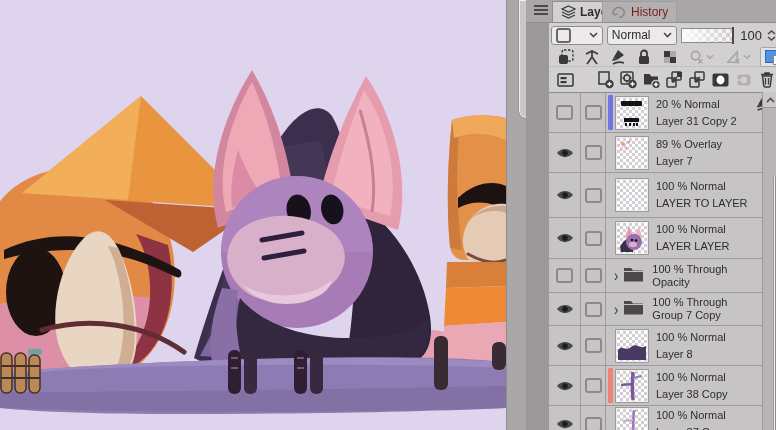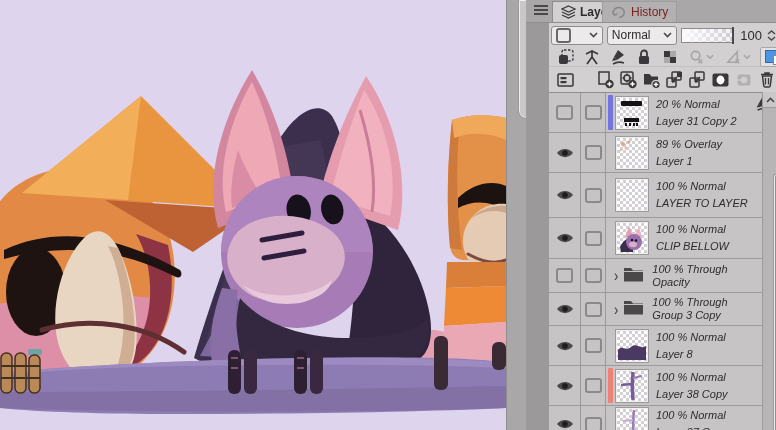--- a/index.html
+++ b/index.html
@@ -49,21 +49,21 @@
   
   #list{position:absolute;left:0;top:92px;width:227px;height:338px;background:#c6c4c5;border-top:1px solid #8f8d8e;overflow:hidden;}
   .lrow{position:relative;border-bottom:1px solid #9c9a9b;display:flex;cursor:pointer;}
   .col-eye{width:31px;border-right:1px solid #9c9a9b;display:flex;align-items:center;justify-content:center;flex:0 0 auto;}
   .col-chk{width:24px;border-right:1px solid #9c9a9b;display:flex;align-items:center;justify-content:center;flex:0 0 auto;}
   .hollow{width:13px;height:11px;border:2px solid #8b898a;border-radius:3px;}
   .col-main{position:relative;flex:1;display:flex;align-items:center;}
   .tagbar{position:absolute;left:2px;top:2px;bottom:2px;width:5px;border-radius:1px;}
   .thumb{margin-left:10px;width:30px;height:30px;border:1px solid #efedee;outline:1px solid #9c9a9b;
      background:repeating-conic-gradient(#ffffff 0% 25%, #d2d0d4 0% 50%) 0 0/6px 6px;flex:0 0 auto;}
-  .txt{margin-left:8px;line-height:1.15;font-style:italic;}
+  .txt{margin-left:8px;line-height:1.15;}
   .txt .mode{font-size:11px;color:#2e2c2d;}
   .txt .nm{font-size:11px;color:#2e2c2d;margin-top:4px;}
   .folder-exp{font-size:13px;color:#3c3a3b;margin-left:8px;transform:scaleY(1.2);}
   .folder-ico{margin-left:5px;flex:0 0 auto;}
   .fold .txt .nm{margin-top:0;}
   .badge{position:absolute;right:6px;top:3px;}
   
   #list-scroll{position:absolute;left:213px;top:92px;width:14px;height:338px;background:#b7b5b6;border-left:1px solid #9c9a9b;}
   #list-scroll .up{position:absolute;left:0;top:0;width:14px;height:15px;background:#c9c7c8;border-bottom:1px solid #9c9a9b;display:flex;align-items:center;justify-content:center;cursor:pointer;}
   #list-scroll .thumb{position:absolute;left:1px;top:83px;width:12px;height:255px;background:#8f8d8e;border-radius:2px;cursor:grab;}
@@ -397,21 +397,21 @@
           <div class="thumb">
             <svg width="30" height="30">
                 <circle cx="6" cy="6" r="2" fill="#e8a08a"></circle>
                 <circle cx="12" cy="4" r="1.5" fill="#e8a08a"></circle>
                 <circle cx="9" cy="10" r="1.5" fill="#efb4a0"></circle>
                 <circle cx="4" cy="12" r="1.2" fill="#efb4a0"></circle>
               </svg>
           </div>
           <div class="txt">
             <div class="mode">89 % Overlay</div>
-            <div class="nm">Layer 1</div>
+            <div class="nm">Layer 7</div>
           </div>
         </div>
       </div>
 
       <div class="lrow" style="height:44px">
         <div class="col-eye">
           <svg width="18" height="12" viewBox="0 0 18 12">
               <path d="M1,6 C5,0.5 13,0.5 17,6 C13,11.5 5,11.5 1,6 Z" fill="#4b494a"></path>
               <circle cx="9" cy="6" r="2.8" fill="#1e1c1d"></circle>
             </svg>
@@ -445,21 +445,21 @@
                 <path d="M17,13 L22,4 L25,14 Z" fill="#f2b1be"></path>
                 <path d="M3,24 C6,17 11,14 16,16 L16,29 L4,29 Z" fill="#3a2e4b"></path>
                 <circle cx="17" cy="19" r="8" fill="#9a6fae"></circle>
                 <circle cx="15" cy="17" r="1.3" fill="#17111c"></circle>
                 <circle cx="19" cy="17.5" r="1.3" fill="#17111c"></circle>
                 <ellipse cx="16" cy="21.5" rx="4" ry="2.8" fill="#d9b0ca"></ellipse>
               </svg>
           </div>
           <div class="txt">
             <div class="mode">100 % Normal</div>
-            <div class="nm">CLIP BELLOW</div>
+            <div class="nm">LAYER LAYER</div>
           </div>
         </div>
       </div>
 
       <div class="lrow fold" style="height:33px">
         <div class="col-eye">
             <span class="hollow"></span>
           </div>
         <div class="col-chk">
             <span class="hollow"></span>
@@ -492,21 +492,21 @@
         <div class="col-main">
           <span class="folder-exp">›</span>
           <span class="folder-ico">
             <svg width="21" height="16" viewBox="0 0 21 16">
                 <path d="M1,2 h7 l2,2.5 H20 v11 H1 Z" fill="#4a4849"></path>
                 <path d="M1,5.5 H20" stroke="#c6c4c5" stroke-width="1"></path>
               </svg>
           </span>
           <div class="txt">
             <div class="mode">100 % Through</div>
-            <div class="nm">Group 3 Copy</div>
+            <div class="nm">Group 7 Copy</div>
           </div>
         </div>
       </div>
 
       <div class="lrow" style="height:39px">
         <div class="col-eye">
           <svg width="18" height="12" viewBox="0 0 18 12">
               <path d="M1,6 C5,0.5 13,0.5 17,6 C13,11.5 5,11.5 1,6 Z" fill="#4b494a"></path>
               <circle cx="9" cy="6" r="2.8" fill="#1e1c1d"></circle>
             </svg>

